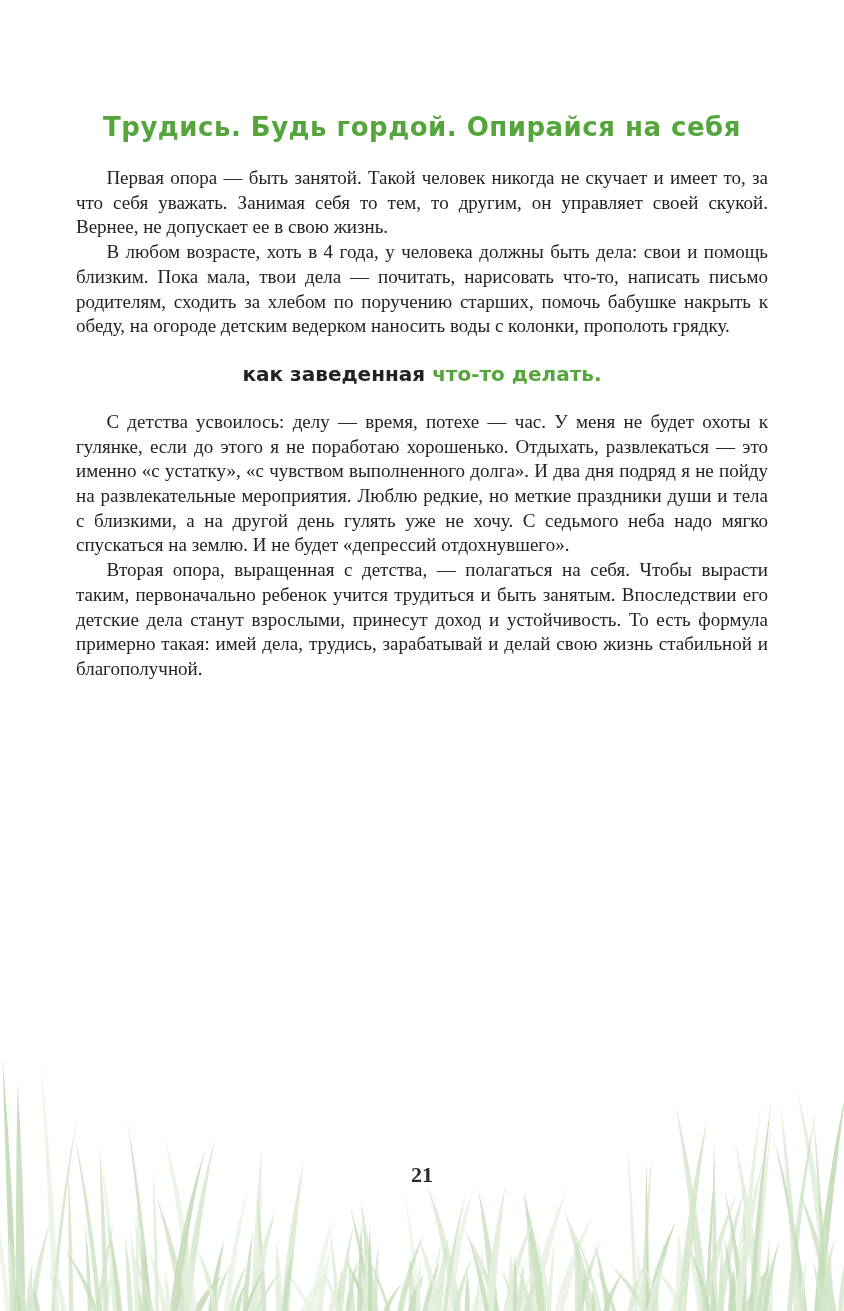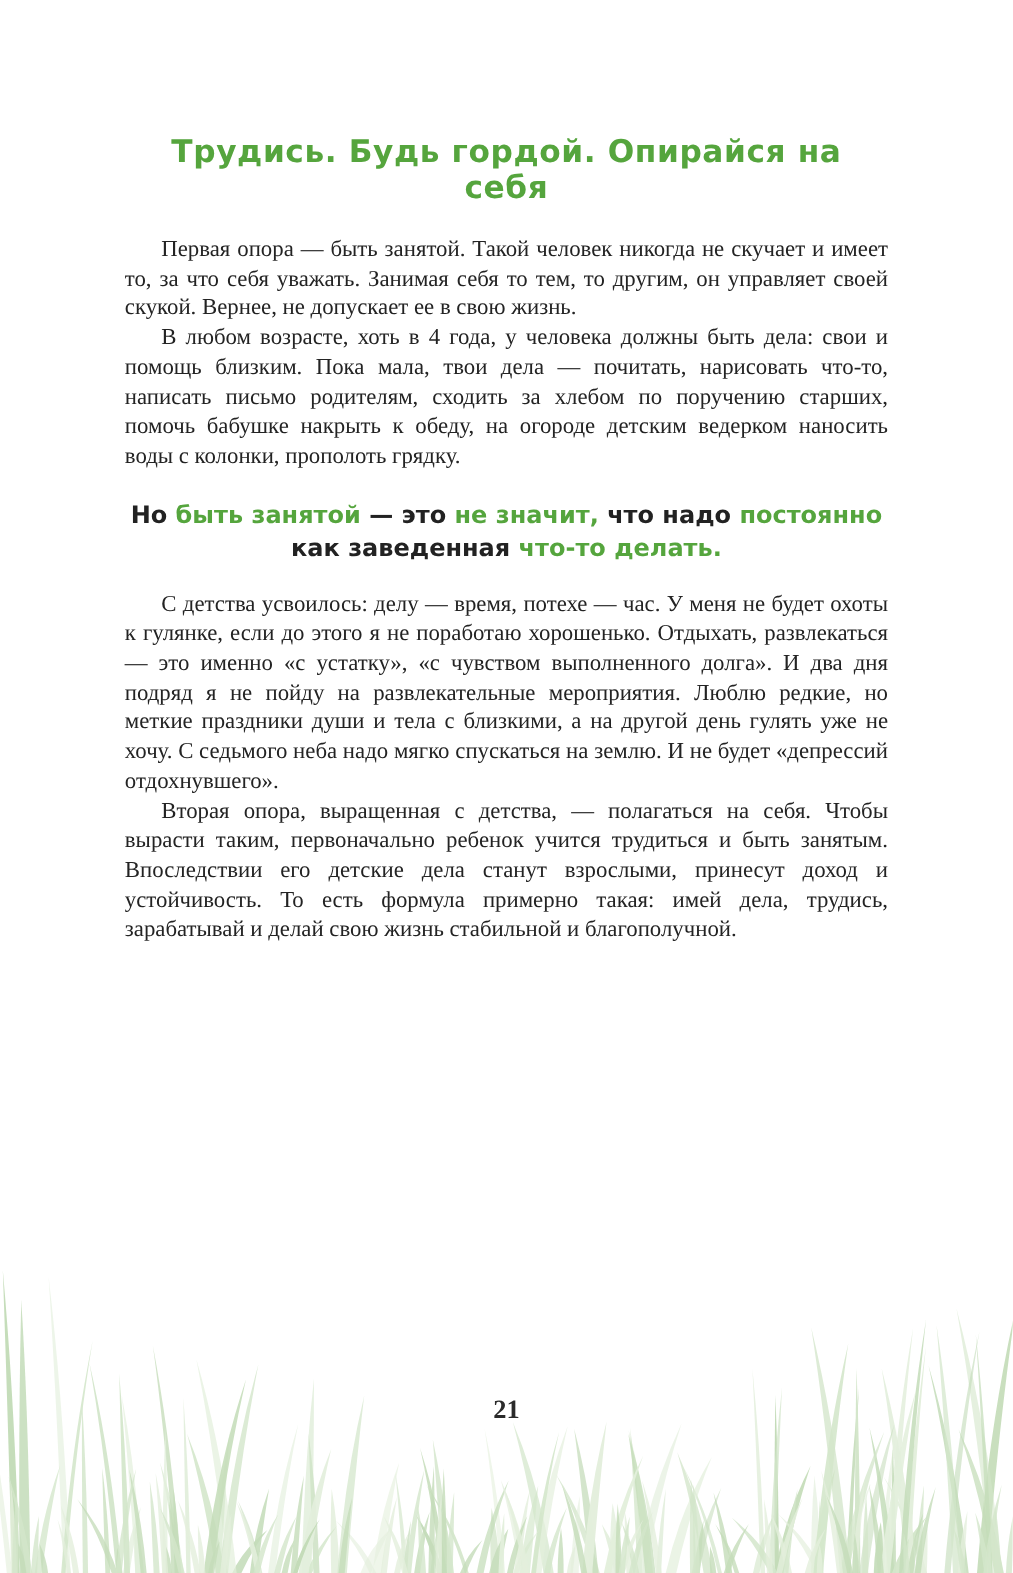--- a/index.html
+++ b/index.html
@@ -18,21 +18,21 @@
   .grass{
     position:absolute;
     left:0;bottom:0;
     width:844px;height:270px;
     pointer-events:none;
     z-index:0;
   }
   .content{
     position:relative;
     z-index:1;
-    padding:0 104px;
+    padding:0 76px;
   }
   h1.title{
     margin:0;
     padding-top:112px;
     text-align:center;
     font-family:"DejaVu Sans", sans-serif;
     font-weight:700;
     font-size:26px;
     letter-spacing:0.5px;
     color:#55a53d;
@@ -272,21 +272,20 @@
   <div class="content">
     <h1 class="title">Трудись. Будь гордой. Опирайся на себя</h1>
 
     <div class="body-text">
       <div id="paras-before">
           <p>Первая опора — быть занятой. Такой человек никогда не скучает и имеет то, за что себя уважать. Занимая себя то тем, то другим, он управляет своей скукой. Вернее, не допускает ее в свою жизнь.</p>
           <p>В любом возрасте, хоть в 4 года, у человека должны быть дела: свои и помощь близким. Пока мала, твои дела — почитать, нарисовать что-то, написать письмо родителям, сходить за хлебом по поручению старших, помочь бабушке накрыть к обеду, на огороде детским ведерком наносить воды с колонки, прополоть грядку.</p>
         </div>
 
       <div class="callout" id="callout">
-          <div><span class="seg-black">Но </span><span class="seg-green">быть занятой</span><span class="seg-black"> — это </span><span class="seg-green">не значит, </span><span class="seg-black">что надо </span><span class="seg-green">постоянно</span></div>
           <div><span class="seg-black">как заведенная </span><span class="seg-green">что-то делать.</span></div>
         </div>
 
       <div id="paras-after">
           <p>С детства усвоилось: делу — время, потехе — час. У меня не будет охоты к гулянке, если до этого я не поработаю хорошенько. Отдыхать, развлекаться — это именно «с устатку», «с чувством выполненного долга». И два дня подряд я не пойду на развлекательные мероприятия. Люблю редкие, но меткие праздники души и тела с близкими, а на другой день гулять уже не хочу. С седьмого неба надо мягко спускаться на землю. И не будет «депрессий отдохнувшего».</p>
           <p>Вторая опора, выращенная с детства, — полагаться на себя. Чтобы вырасти таким, первоначально ребенок учится трудиться и быть занятым. Впоследствии его детские дела станут взрослыми, принесут доход и устойчивость. То есть формула примерно такая: имей дела, трудись, зарабатывай и делай свою жизнь стабильной и благополучной.</p>
         </div>
     </div>
   </div>
 

